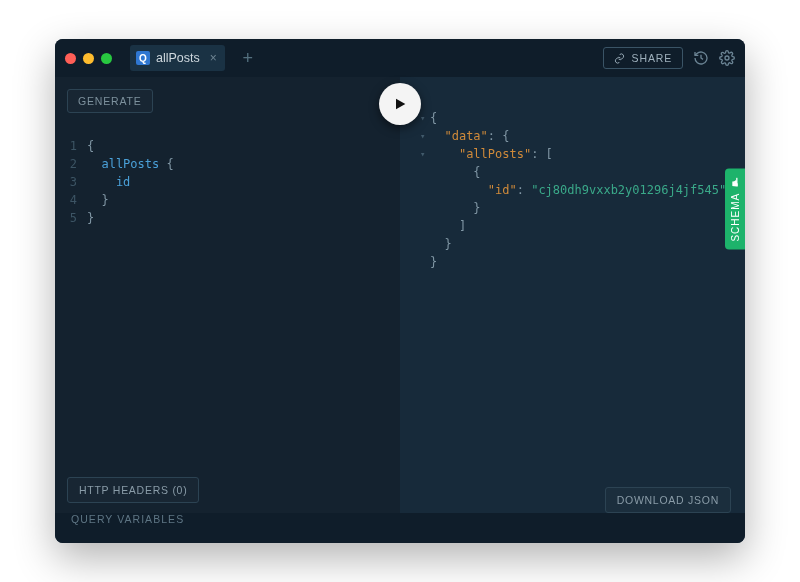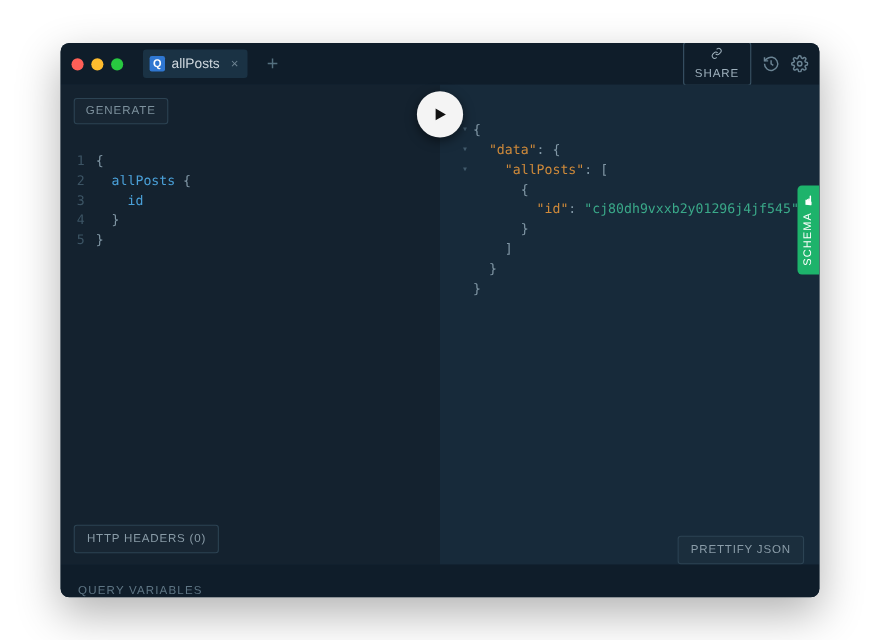--- a/index.html
+++ b/index.html
@@ -71,21 +71,20 @@
   }
   .share-btn {
     border:1px solid #3a5466;
     color:#9fb1bd;
     font-size:10.5px;
     letter-spacing:0.08em;
     padding:4px 10px;
     border-radius:3px;
     display:flex;align-items:center;gap:7px;
     cursor:pointer;
-    flex-direction:column;
   }
   .icon-btn { color:#6b8494; cursor:pointer; display:flex;}
   
   .content {
     flex:1;
     display:flex;
     position:relative;
   }
   .pane-left, .pane-right {
     flex:1;
@@ -158,21 +157,21 @@
     display:flex; justify-content:flex-end;
     padding:10px 14px 0 14px;
   }
   
   .footer {
     height:30px;
     background:#0f1d2a;
     color:#5e7584;
     font-size:10.5px;
     letter-spacing:0.1em;
-    display:flex; align-items:flex-end;
+    display:flex; align-items:flex-start;
     padding:0 16px;
   }
   
   .schema-tab {
     position:absolute;
     right:0; top:92px;
     background:#1db36b;
     color:#fff;
     font-size:10px;
     letter-spacing:0.1em;
@@ -302,21 +301,21 @@
         <div class="rline">
             <span class="caret"></span>
             <span class="rcode">  }</span>
           </div>
         <div class="rline">
             <span class="caret"></span>
             <span class="rcode">}</span>
           </div>
       </div>
       <div class="right-bottom">
-        <div class="ghost-btn">PRETTIFY JSON</div>
+        <div class="ghost-btn">DOWNLOAD JSON</div>
       </div>
     </div>
   </div>
 
   <div class="footer">
     <span>QUERY VARIABLES</span>
   </div>
 </div>
 
 </body></html>

